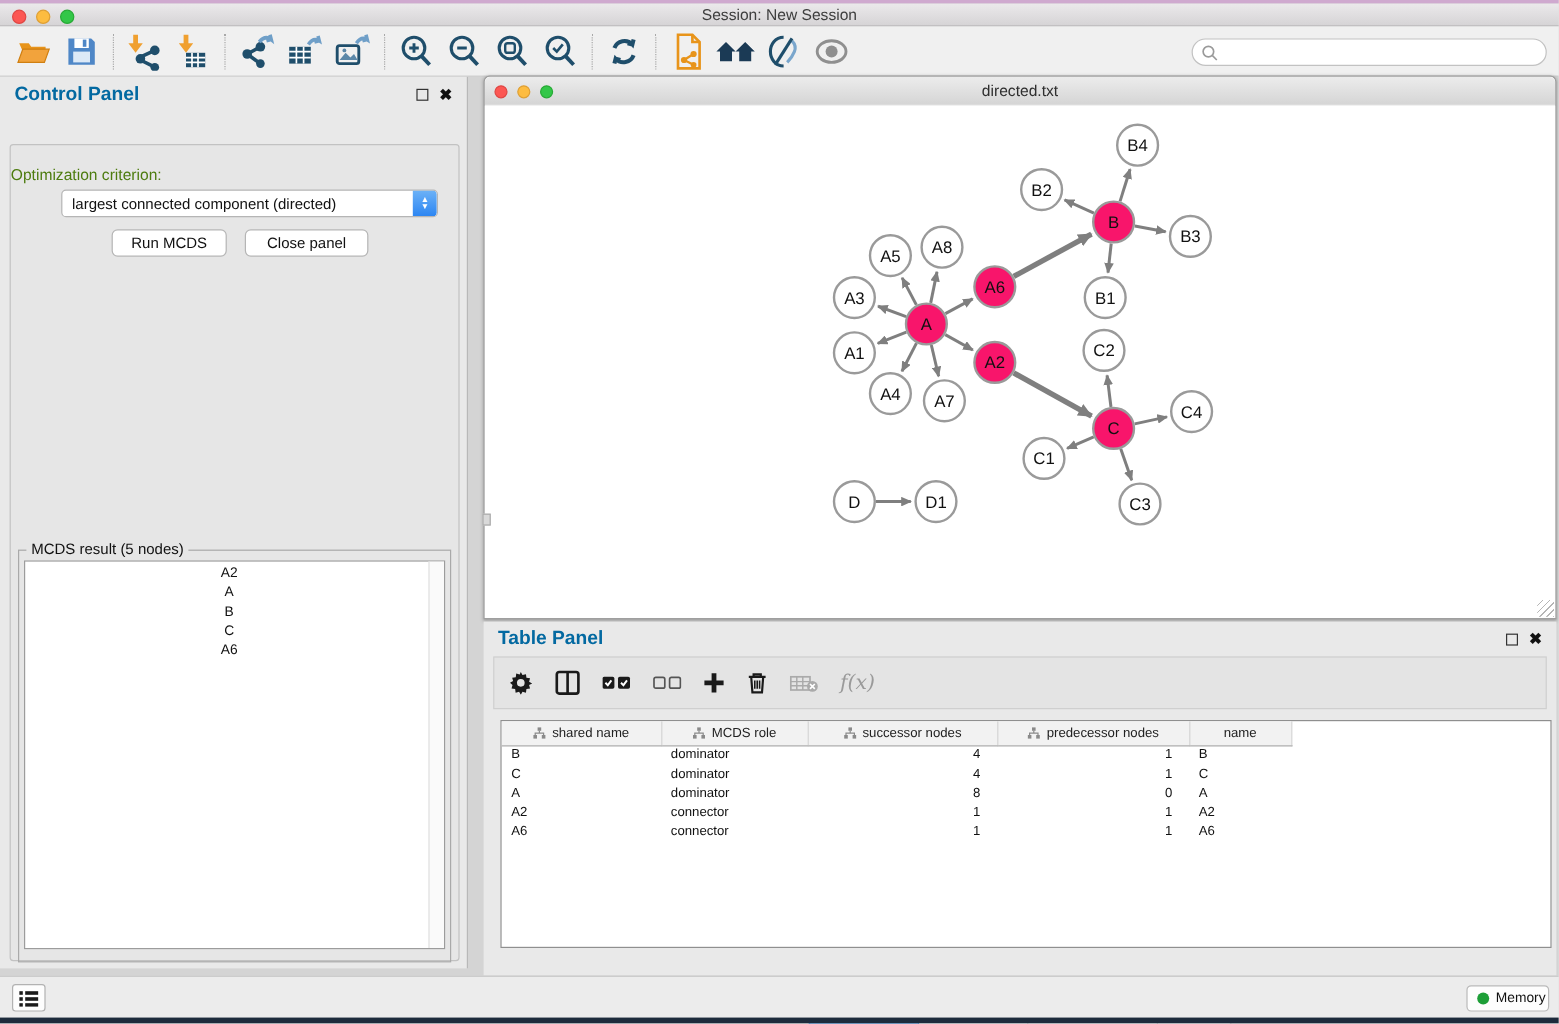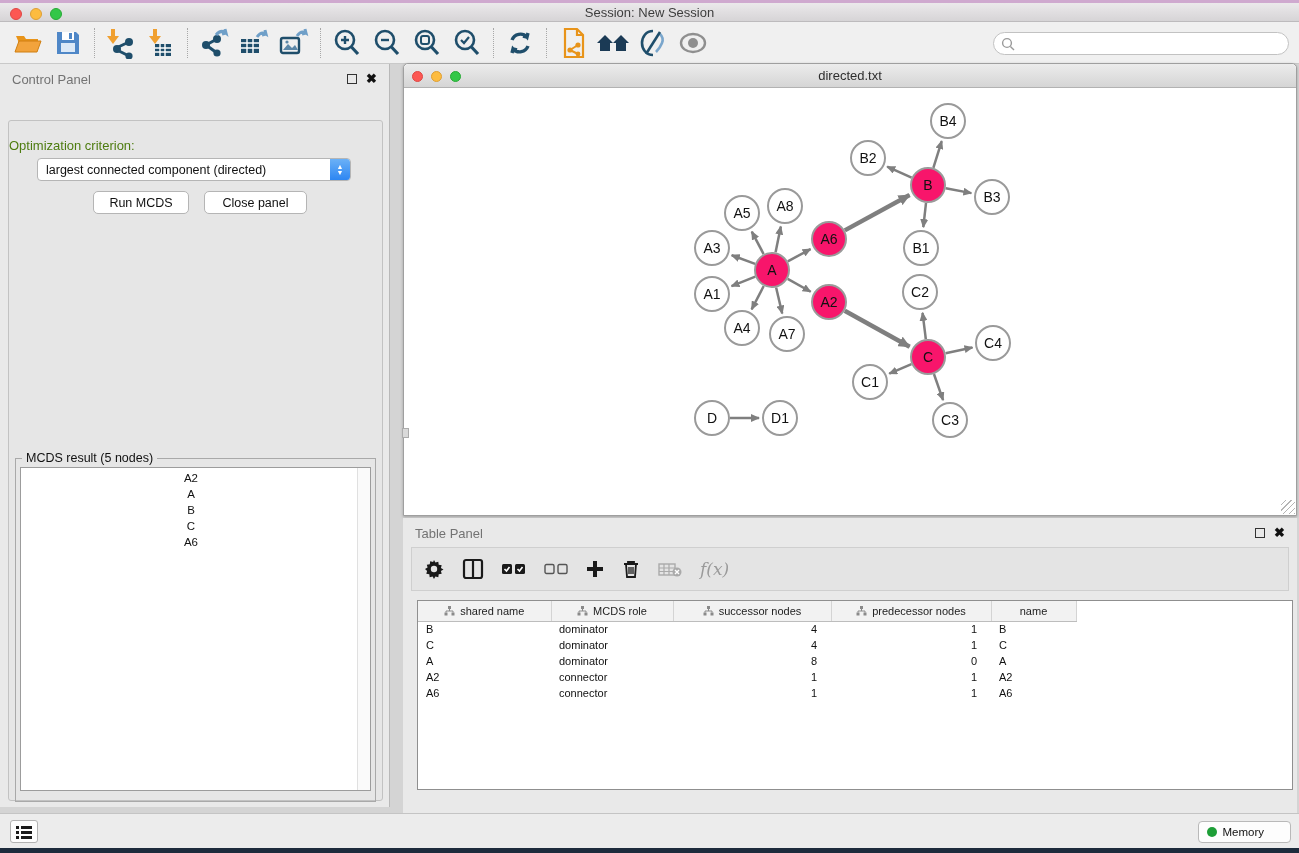--- a/index.html
+++ b/index.html
@@ -28,36 +28,36 @@
     background:#fff; border:1px solid #c2c2c2; border-radius:12px; display:flex; align-items:center; padding-left:7px; }
   .search-wrap input { border:none; outline:none; flex:1; font-size:12px; background:transparent; height:18px; }
 
   
   .main { position:absolute; left:0; top:64px; width:1299px; height:749px; background:#d4d4d4; }
 
   
   .cpanel { position:absolute; left:0; top:0; width:390px; height:743px; background:#e9e9e9;
     border-right:1px solid #b8b8b8; }
   .panel-head { height:30px; display:flex; align-items:center; padding:0 12px; }
-  .panel-head .ph-title { font-size:13px; color:#737373; }
+  .panel-head .ph-title { font-size:16px; color:#0369a1;font-weight:bold; }
   .panel-head .ph-icons { margin-left:auto; display:flex; gap:9px; align-items:center; }
   .float-box { width:10px; height:10px; border:1.5px solid #333; display:inline-block; }
   .close-x { font-size:13px; font-weight:bold; color:#111; line-height:10px; }
 
   .seg-tabs { position:absolute; left:0; top:31px; width:100%; display:flex; justify-content:center; z-index:2; }
   .seg-tab { height:21px; padding:0 14px; background:#fff; border:1px solid #bbb; border-left:none;
     font-size:12px; color:#111; display:flex; align-items:center; }
   .seg-tab:first-child { border-left:1px solid #bbb; border-radius:4px 0 0 4px; }
   .seg-tab:last-child { border-radius:0 4px 4px 0; }
   .seg-tab.active { background:#3b99fc; border-color:#2f86e8; color:#fff; }
 
   .cpanel-content { position:absolute; left:8px; top:56px; width:375px; height:681px;
     background:#e6e6e6; border:1px solid #c2c2c2; border-radius:3px; }
   .opt-label { margin-top:17px; text-align:left; font-size:13px; color:#4d7c0f; }
-  .dropdown { position:absolute; left:28px; top:37px; width:314px; height:23px; background:#fff;
+  .dropdown { position:absolute; left:42px; top:37px; width:314px; height:23px; background:#fff;
     border:1px solid #b5b5b5; border-radius:4px; display:flex; align-items:center; overflow:hidden; }
   .dropdown .dd-text { flex:1; font-size:12.5px; padding-left:8px; color:#111; white-space:nowrap; }
   .dd-stepper { width:20px; height:23px; background:linear-gradient(#6eb3f7,#2a84f2);
     border-radius:0 4px 4px 0; display:flex; flex-direction:column; align-items:center; justify-content:center; }
   .dd-stepper span { color:#fff; font-size:7px; line-height:6px; }
   .btn { position:absolute; height:23px; background:#fff; border:1px solid #b5b5b5; border-radius:5px;
     font-size:12.5px; color:#111; display:flex; align-items:center; justify-content:center; }
   .groupbox { position:absolute; left:6px; top:337px; width:361px; height:344px; border:1px solid #a9a9a9;text-align:center; }
   .groupbox .gb-title { position:absolute; left:6px; top:-8px; background:#e6e6e6; padding:0 4px;
     font-size:12.5px; color:#111; }
@@ -102,21 +102,21 @@
     font-size:12.5px; color:#111; display:flex; align-items:center; }
   .tp-tab:first-child { border-left:1px solid #bbb; border-radius:6px 0 0 6px; }
   .tp-tab:last-child { border-radius:0 6px 6px 0; }
   .tp-tab.active { background:#3b99fc; border-color:#2f86e8; color:#fff; }
 
   
   .statusbar { position:absolute; left:0; top:813px; width:100%; height:35px; background:#ececec;
     border-top:1px solid #c4c4c4; }
   .task-btn { position:absolute; left:10px; top:6px; width:28px; height:23px; background:#fdfdfd;
     border:1px solid #b2b2b2; border-radius:3px; display:flex; align-items:center; justify-content:center; }
-  .memory-btn { position:absolute; right:8px; top:7px; height:22px; padding:0 26px 0 8px; background:#fdfdfd;
+  .memory-btn { position:absolute; right:8px; top:7px; height:22px; padding:0 2px 0 8px; background:#fdfdfd;
     border:1px solid #b9b9b9; border-radius:4px; display:flex; align-items:center; gap:5px; font-size:11.5px; color:#111; }
   .mem-dot { width:10px; height:10px; border-radius:50%; background:#1d9e37; }
   .bottom-strip { position:absolute; left:0; top:848px; width:100%; height:5px; background:#1d2b3c; }
 
   svg.icon { display:block; }
   .graph-label { font-size:14px; fill:#111; }
 </style>
 </head>
 <body>
 

